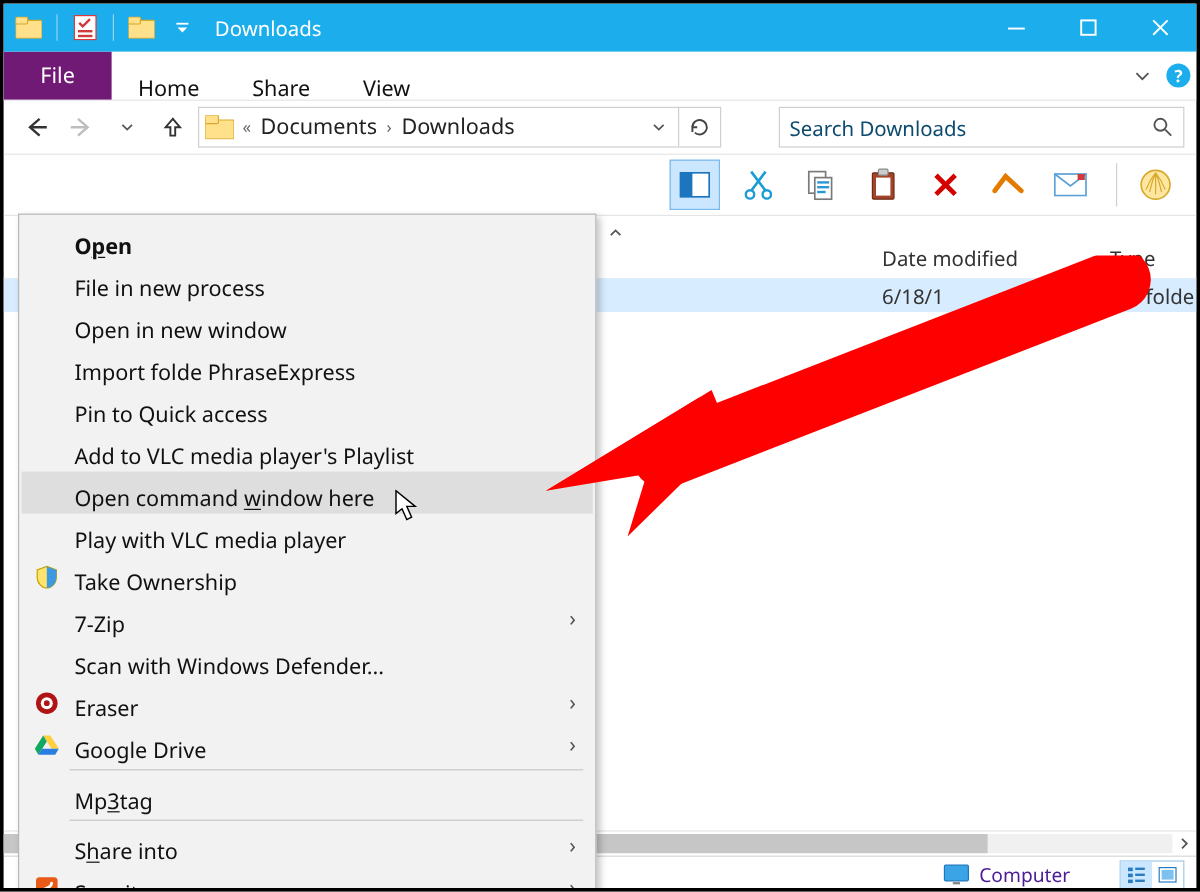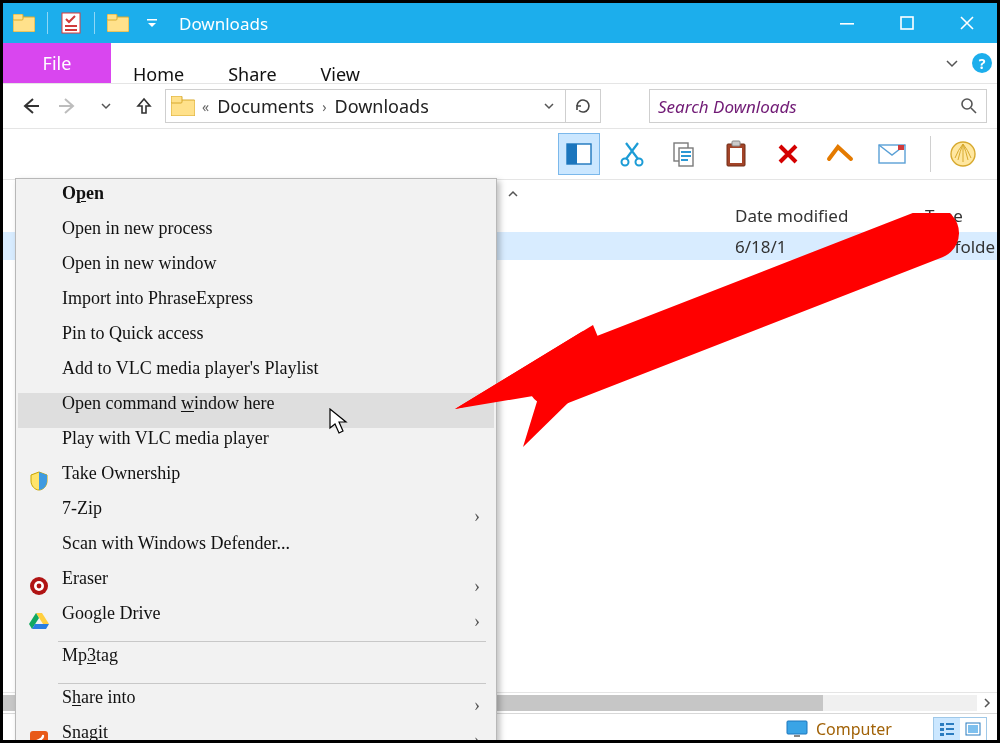--- a/index.html
+++ b/index.html
@@ -38,25 +38,25 @@
 
   
   .tabs-row {
     height: 40px;
     display: flex;
     align-items: stretch;
     border-bottom: 1px solid #e5e5e5;
     background:#fff;
   }
   .file-tab {
-    background:#d946ef;
+    background:#701a75;
     color:#fff;
     font-size:18px;
     display:flex; align-items:center; justify-content:center;
-    width:108px;
+    width:90px;
   }
   .tab {
     padding: 0 22px;
     display:flex; align-items:center;
     font-size:18px;
     color:#111;
     margin-top:22px;
   }
   .tabs-spacer { flex:1; }
   .ribbon-toggle { width:30px; display:flex; align-items:center; justify-content:center; color:#555; font-size:14px;}
@@ -98,23 +98,22 @@
   .refresh-cell {
     width:34px; height:32px; border-left:1px solid #cfcfcf;
     display:flex; align-items:center; justify-content:center;
     margin-right:-4px;
   }
   .search-box {
     width:320px; height:32px;
     border:1px solid #cfcfcf;
     display:flex; align-items:center;
     padding: 0 8px;
-    color:#701a75;
+    color:#0c4a6e;
     font-size:17px;
-    font-style: italic;
     margin-left: 44px;
   }
   .search-box .spacer { flex:1; }
 
   
   .toolbar-row {
     height:50px;
     display:flex; justify-content:flex-end; align-items:center;
     padding-right:14px;
     gap:12px;
@@ -163,21 +162,21 @@
   }
   .hscroll-track { flex:1; height:16px; background:#f0f0f0; position:relative;}
   .hscroll-thumb { position:absolute; left:0; top:0; height:16px; width:820px; background:#c6c6c6;}
   .hscroll-arrow { width:20px; height:20px; display:flex; align-items:center; justify-content:center; color:#555; font-size:14px;}
 
   
   .statusbar {
     height:30px;
     border-top:1px solid #d8d8d8;
     display:flex; align-items:center;
-    font-size:16px; color:#a16207;
+    font-size:16px; color:#4c1d95;
   }
   .statusbar .right { margin-left:auto; display:flex; align-items:center; gap:6px; padding-right:10px;}
   .status-entry { display:flex; align-items:center; gap:8px; padding-left:783px;}
   .view-toggle { display:flex; border:1px solid #9fc8e8; height:22px;}
   .view-toggle > div { width:26px; display:flex; align-items:center; justify-content:center; }
   .view-toggle .sel { background:#cbe7ff; }
 
   
   .context-menu {
     position:absolute;
@@ -186,25 +185,24 @@
     background:#f2f2f2;
     border:1px solid #b8b8b8;
     box-shadow: 3px 3px 6px rgba(0,0,0,.25);
     padding:4px 2px;
     font-size:18px;
     color:#111;
     z-index:50;
   }
   .cm-item {
     height:35px;
-    display:flex; align-items:flex-start;
+    display:flex; align-items:flex-end;
     padding-left:44px;
     position:relative;
     cursor:default;
-    font-family:Liberation Serif, serif;
   }
   .cm-item .cm-icon {
     position:absolute; left:10px; top:50%; transform:translateY(-50%);
     width:22px; height:22px; display:flex; align-items:center; justify-content:center;
   }
   .cm-item .cm-arrow {
     position:absolute; right:14px; top:50%; transform:translateY(-50%);
     color:#555; font-size:18px;
   }
   .cm-item.bold { font-weight:700; }
@@ -479,27 +477,27 @@
       </div>
     </div>
   </div>
 </div>
 
 <div class="context-menu">
   <div class="cm-item bold">
     <span><span>O</span><span class="cm-underline">p</span><span>en</span></span>
   </div>
   <div class="cm-item">
-      <span>Open in new process</span>
+      <span>File in new process</span>
     </div>
   <div class="cm-item">
       <span>Open in new window</span>
     </div>
   <div class="cm-item">
-      <span>Import into PhraseExpress</span>
+      <span>Import folde PhraseExpress</span>
     </div>
   <div class="cm-item">
       <span>Pin to Quick access</span>
     </div>
   <div class="cm-item">
       <span>Add to VLC media player's Playlist</span>
     </div>
   <div class="cm-item hover">
     <span><span>Open command </span><span class="cm-underline">w</span><span>indow here</span></span>
   </div>

